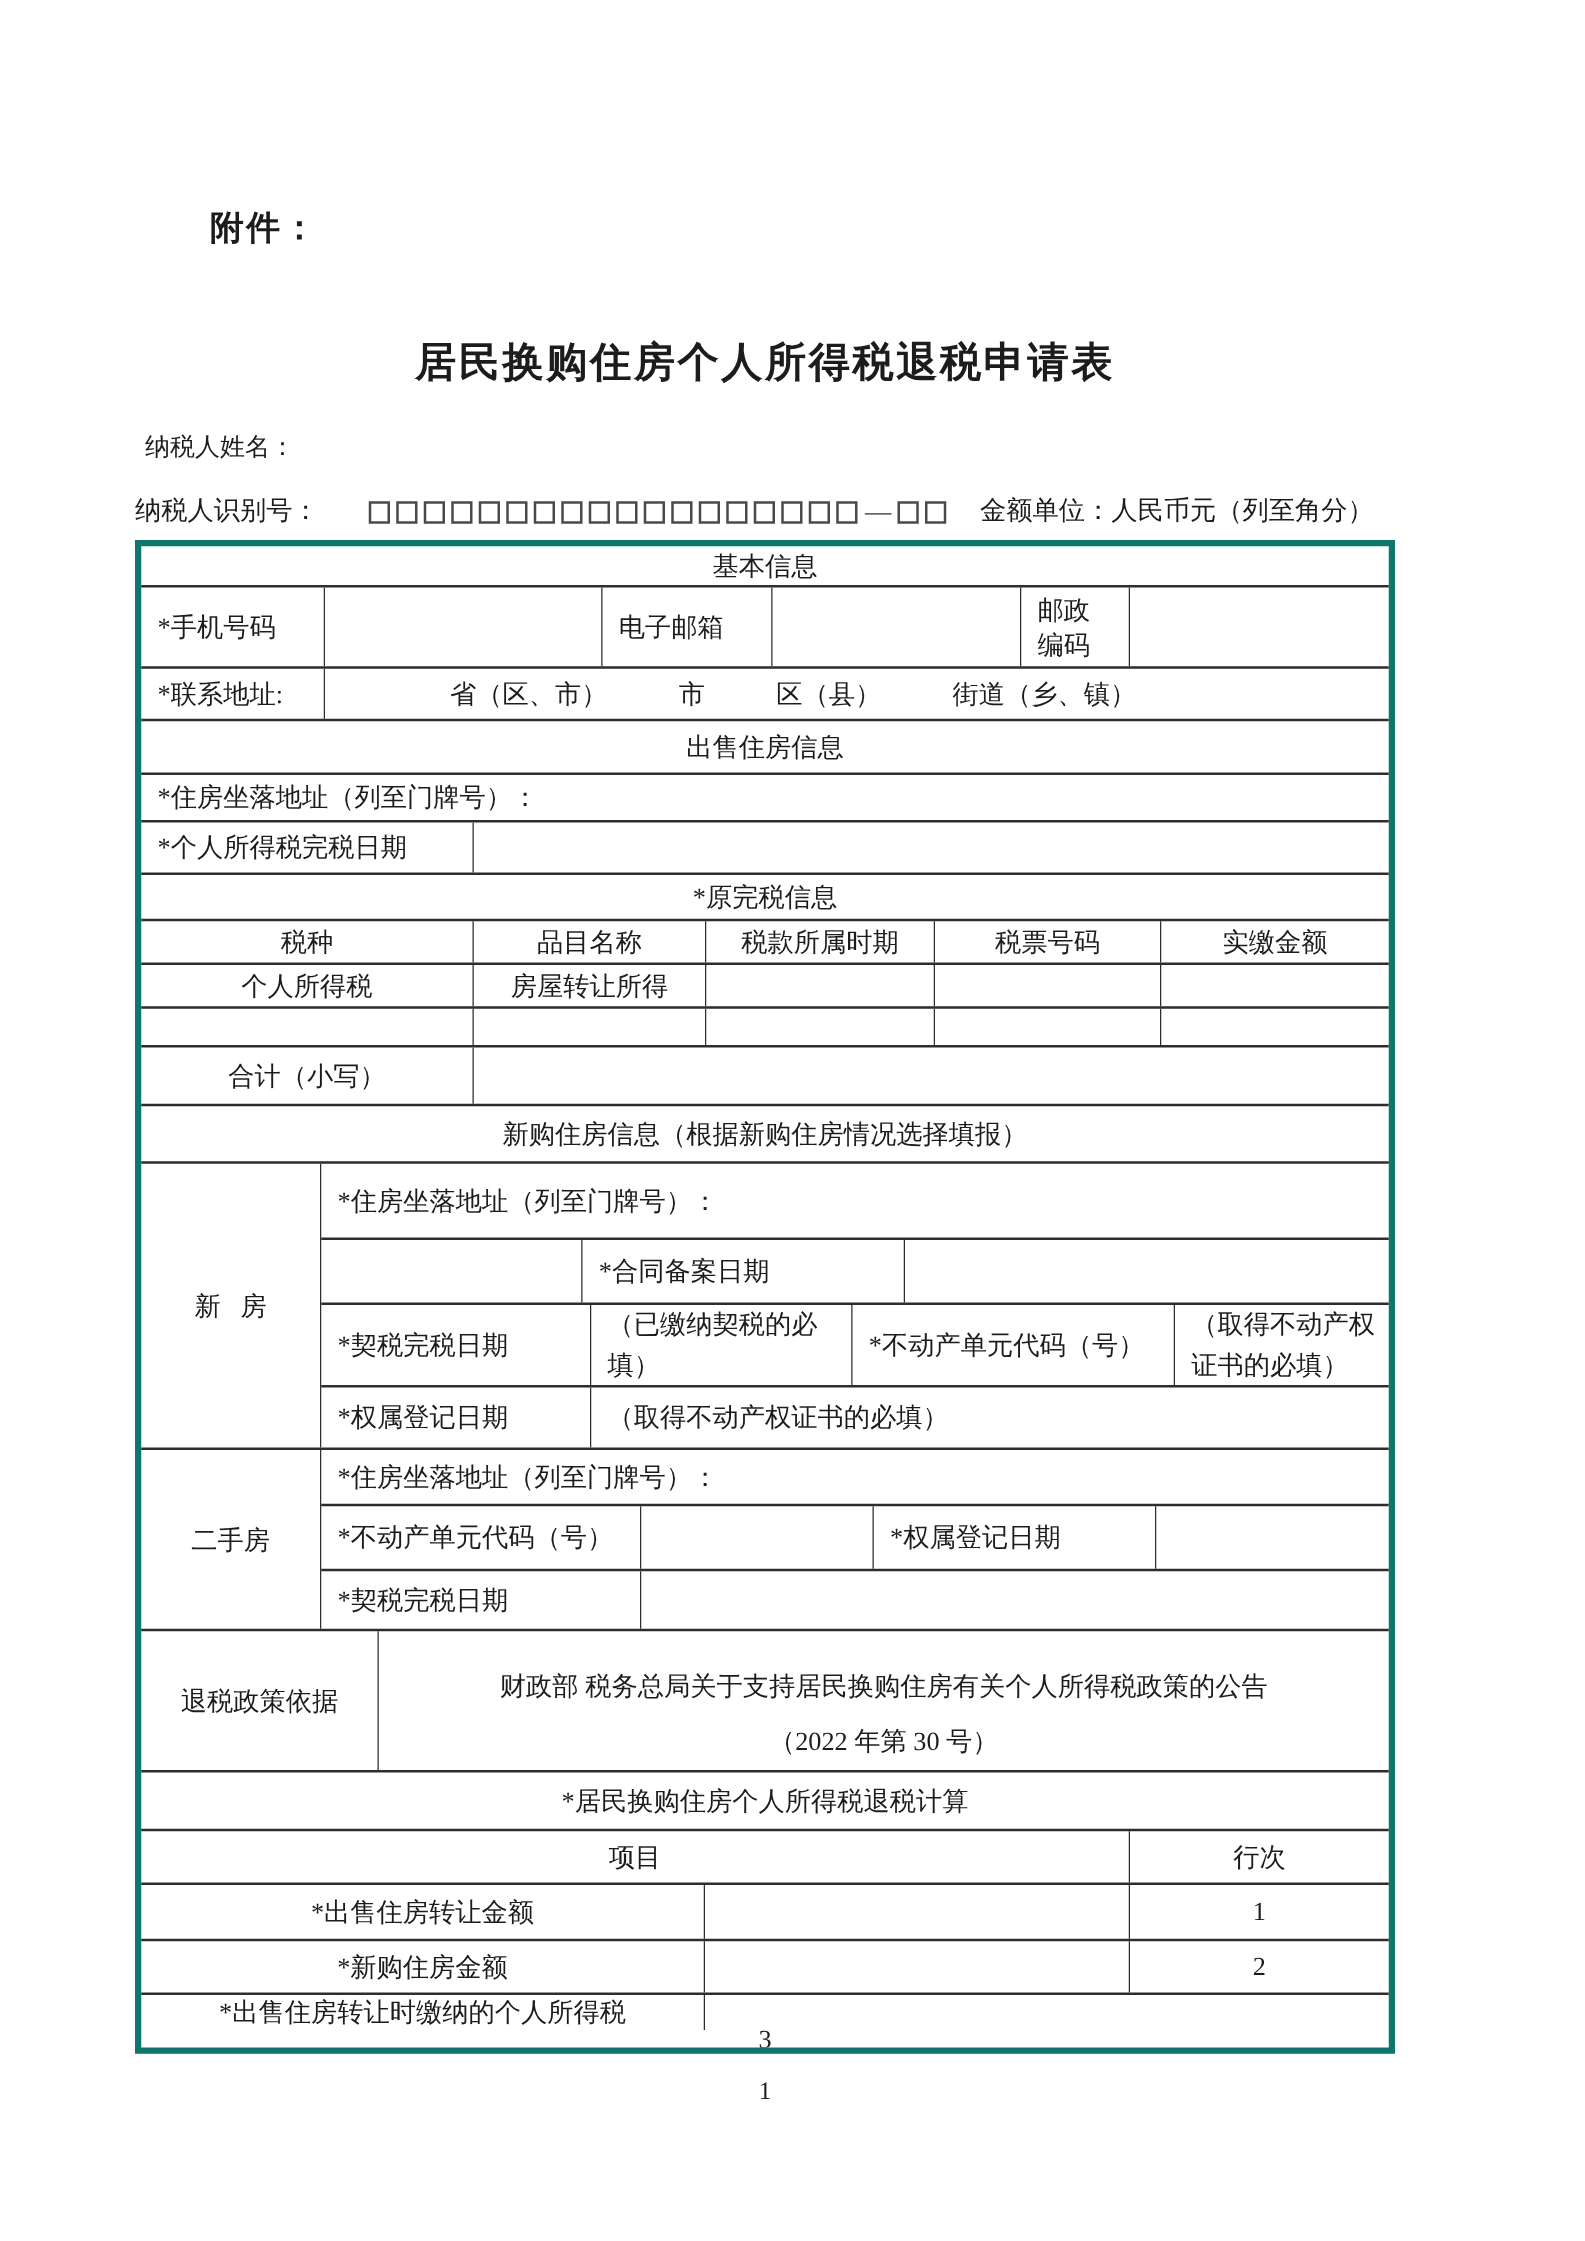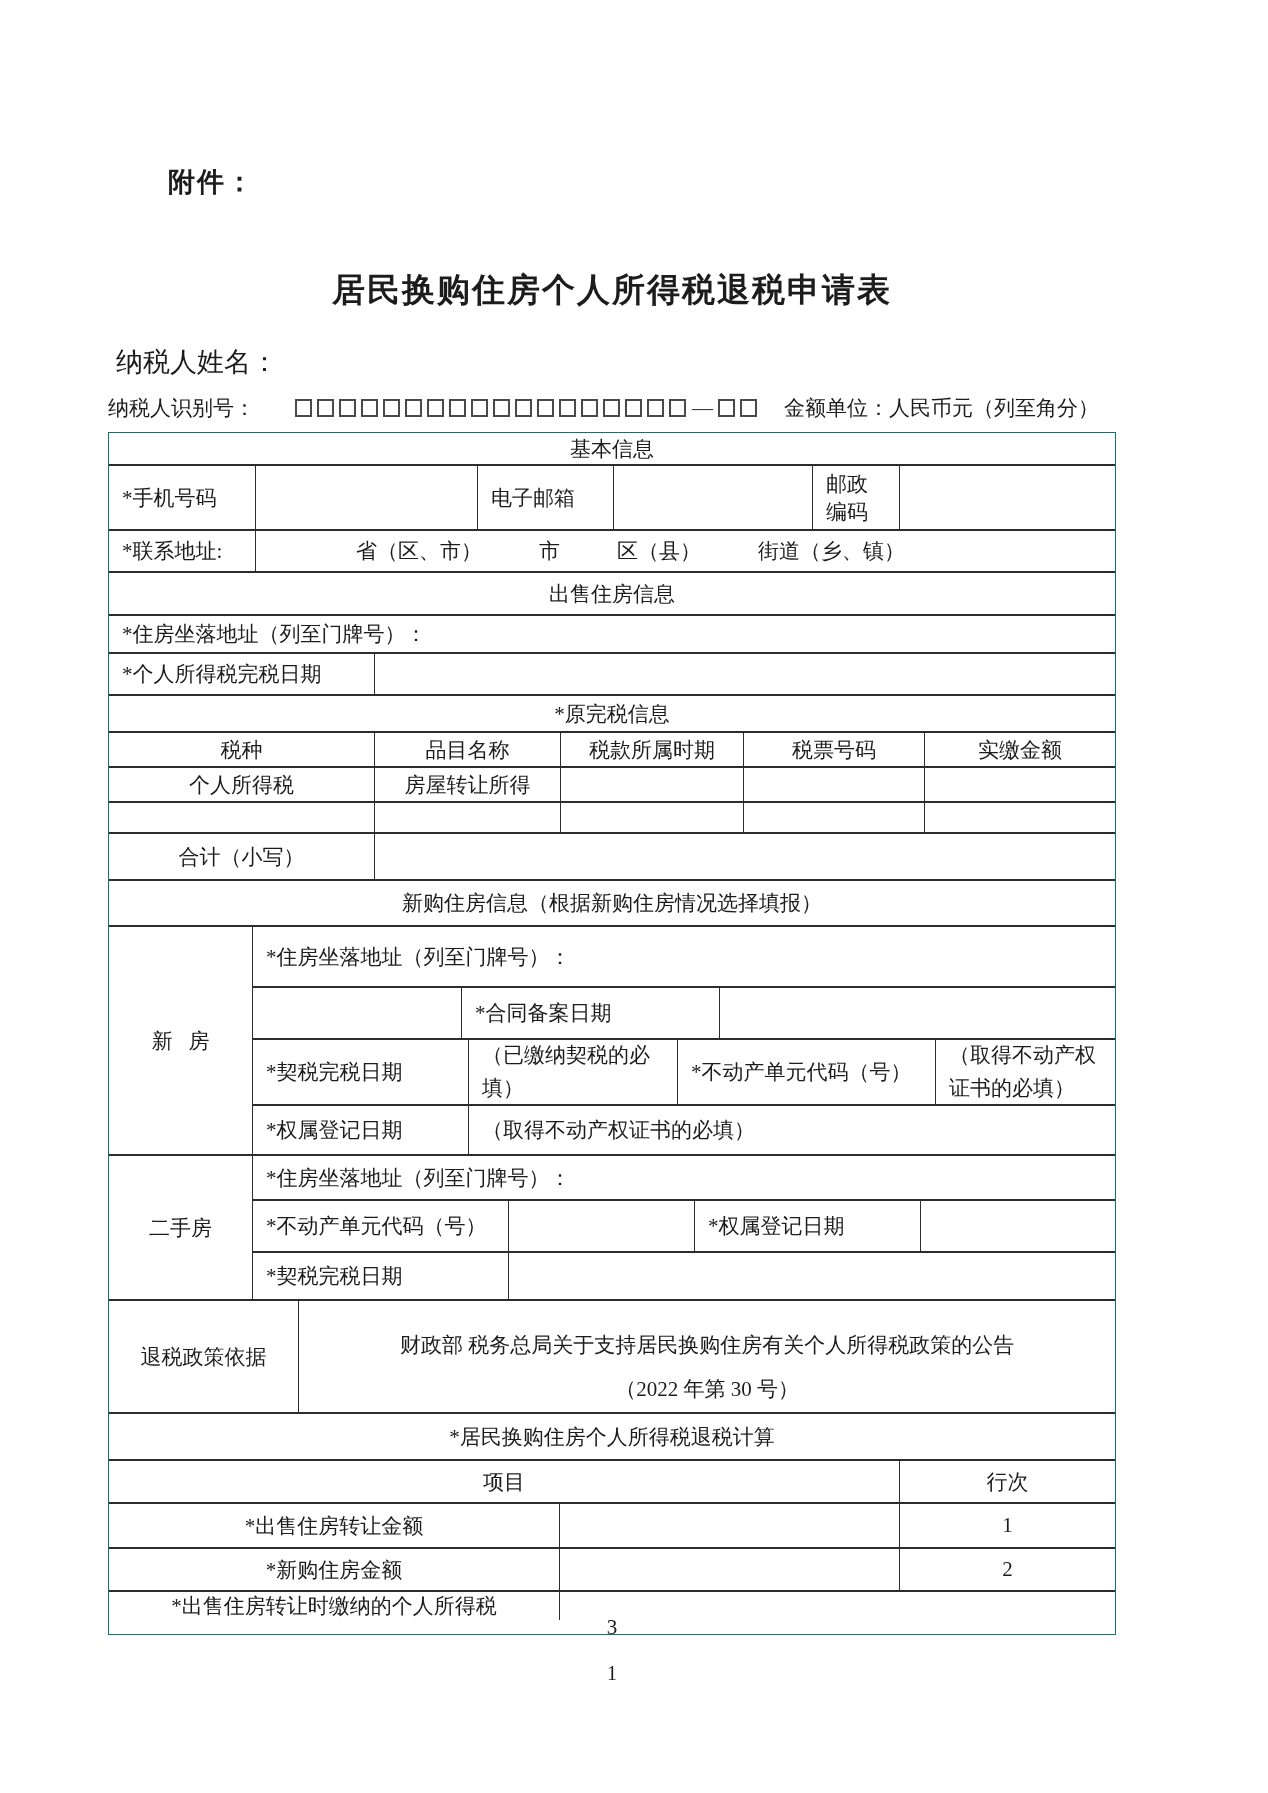--- a/index.html
+++ b/index.html
@@ -31,29 +31,29 @@
     top: 268px;
     text-align: center;
     font-size: 33px;
     font-weight: bold;
     letter-spacing: 2px;
   }
   .name-line {
     position: absolute;
     left: 116px;
     top: 344px;
-    font-size: 27px;
+    font-size: 20px;
   }
   .id-line {
     position: absolute;
     left: 108px;
     top: 394px;
     width: 1060px;
     display: flex;
-    align-items: center;
+    align-items: flex-end;
     font-size: 21px;
     white-space: nowrap;
   }
   .id-boxes {
     display: inline-flex;
     align-items: center;
     margin-left: 40px;
   }
   .idbox {
     width: 17px;
@@ -69,21 +69,21 @@
     color: #333;
   }
   .amount-unit { margin-left: 22px; }
 
   
   .form-table {
     position: absolute;
     left: 108px;
     top: 432px;
     width: 1008px;
-    border: 1px solid #0f766e;
+    border: 5px solid #0f766e;
     background: #fff;
     font-size: 21px;
   }
   .row { display: flex; border-bottom: 2px solid #2d2d2d; }
   .row:last-child { border-bottom: none; flex-direction: column; }
   .cell {
     border-right: 1px solid #2d2d2d;
     display: flex;
     align-items: center;
     overflow: hidden;

